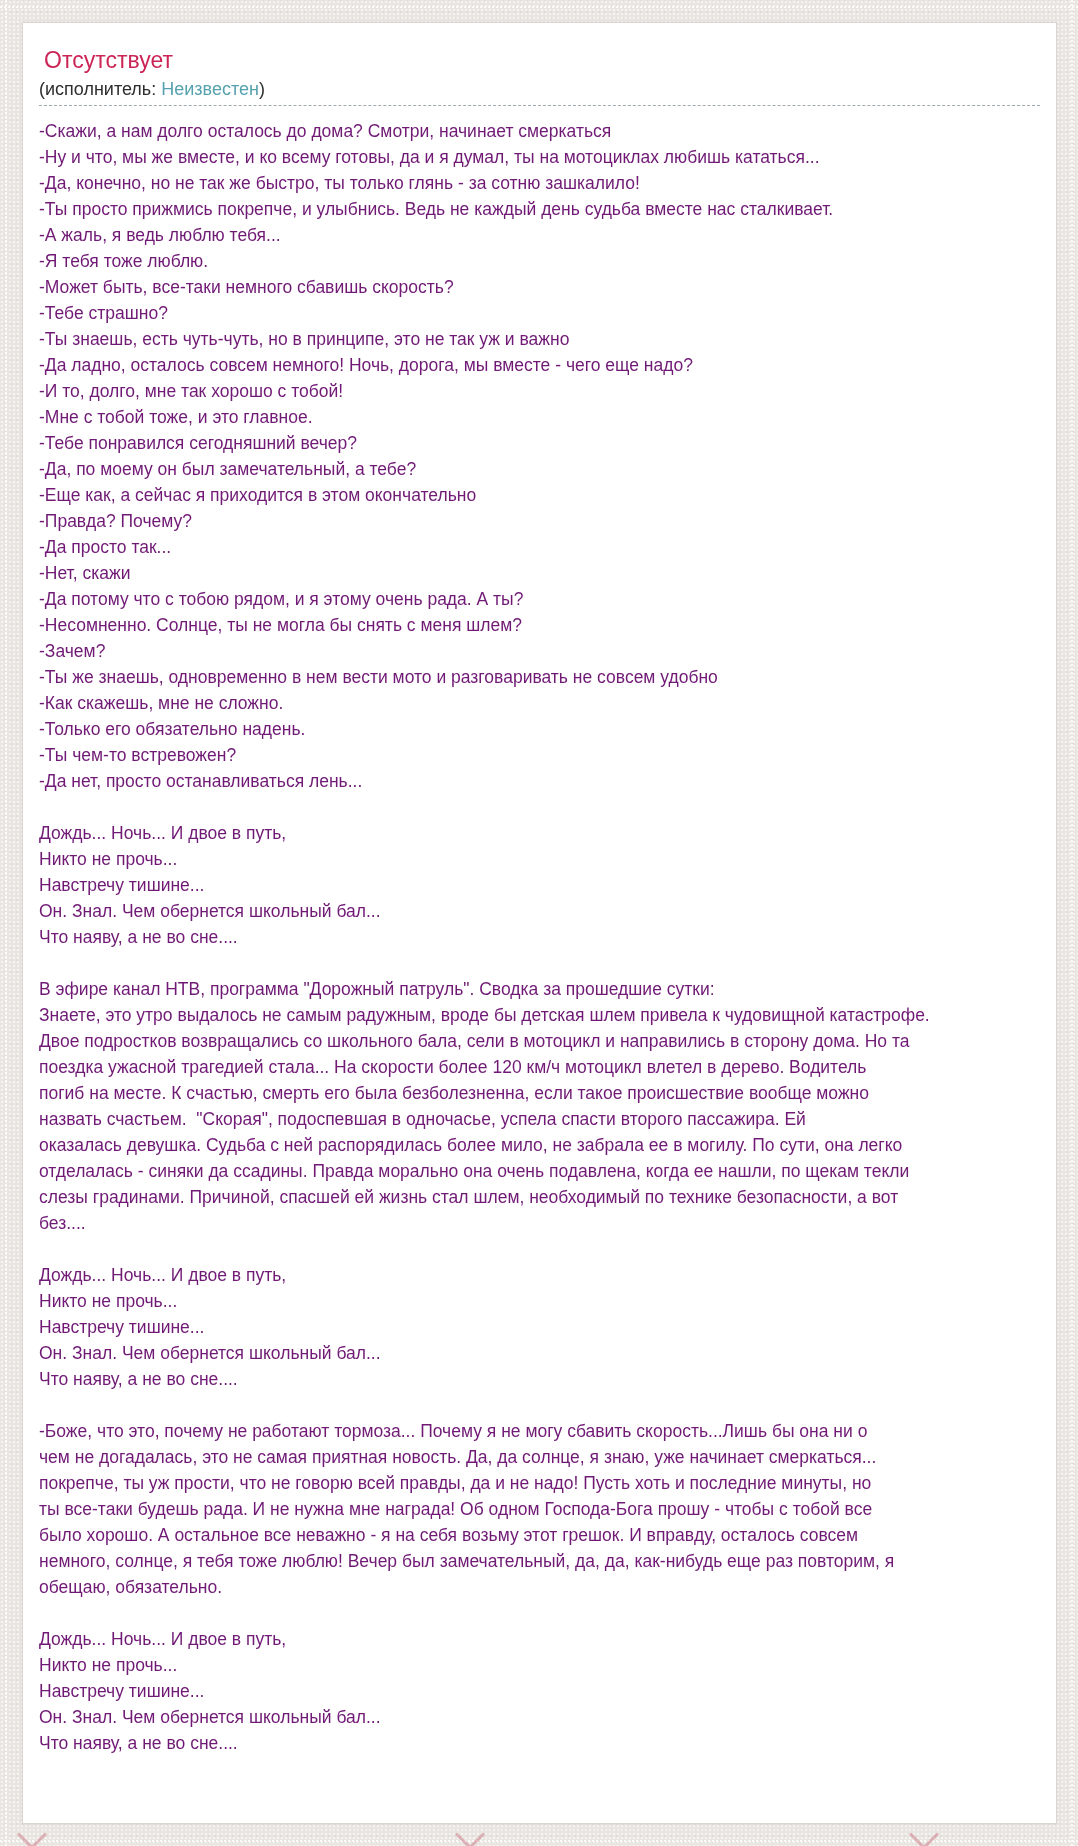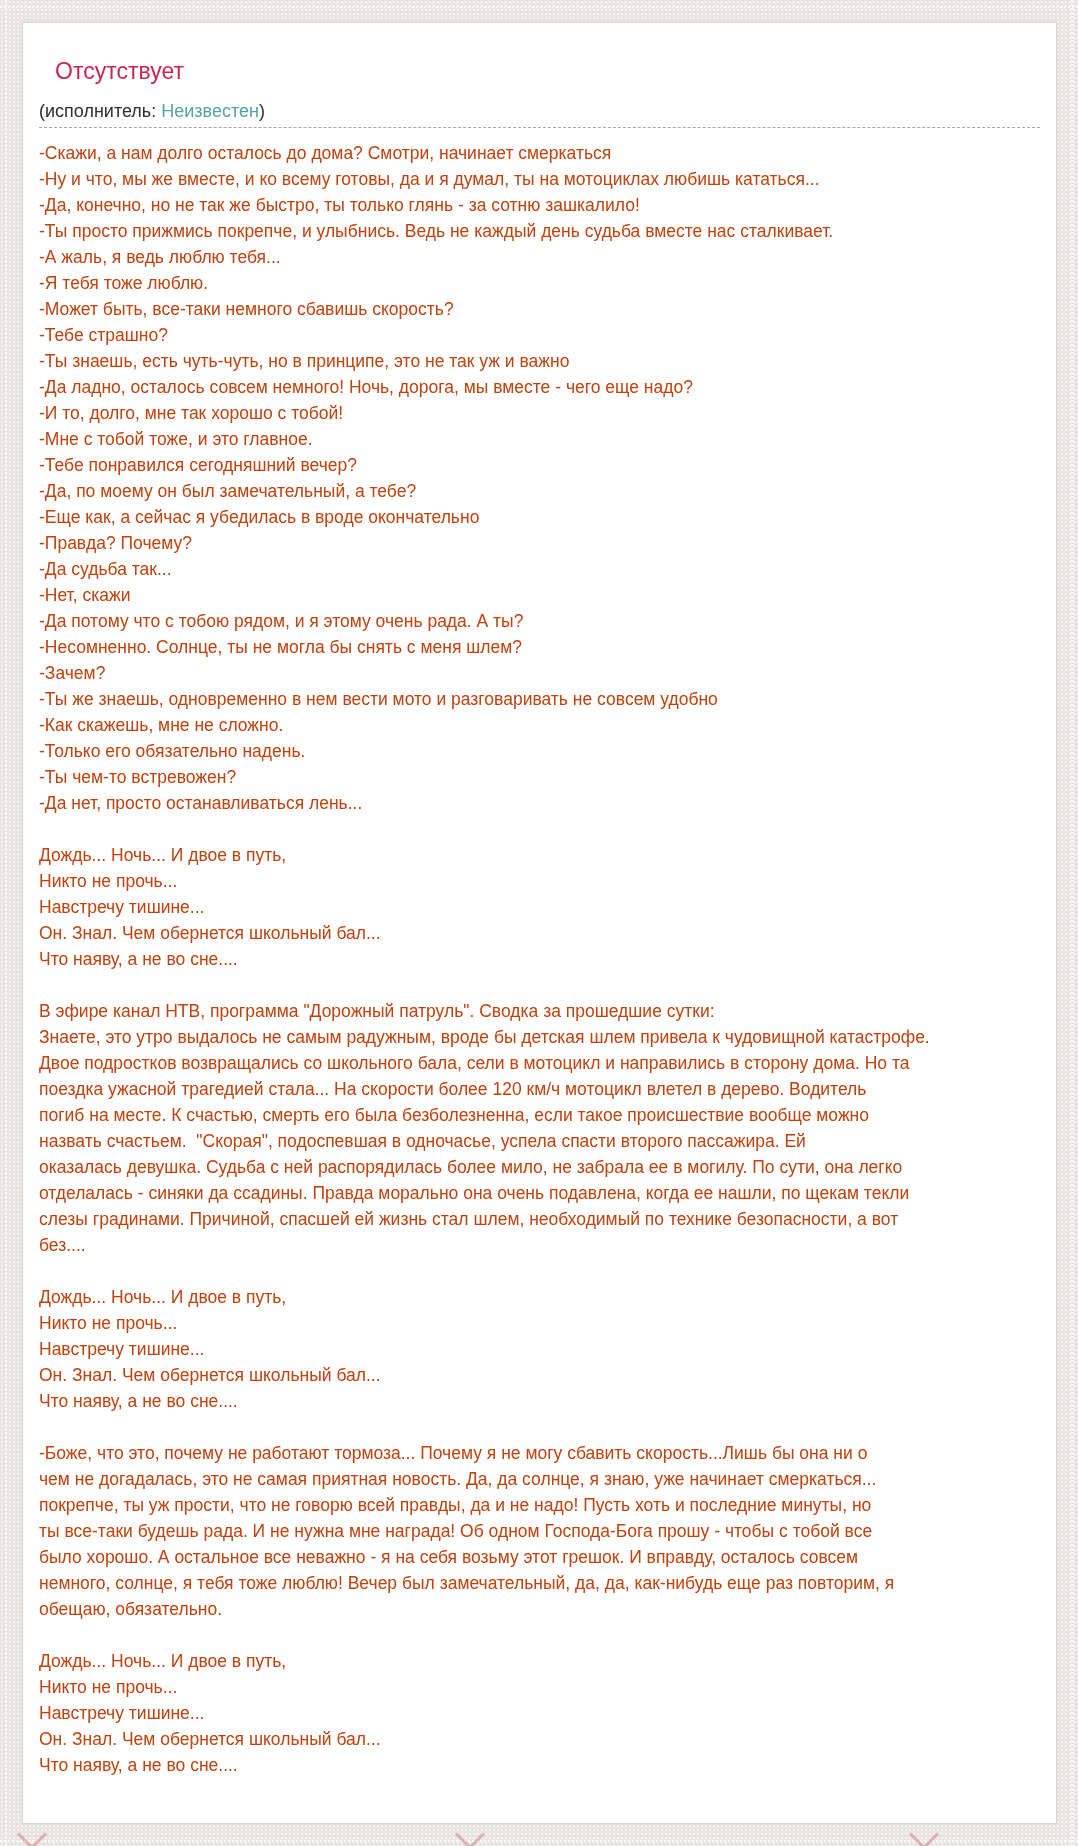--- a/index.html
+++ b/index.html
@@ -42,21 +42,21 @@
     top: 22px;
     width: 1001px;
     min-height: 1752px;
     background: #ffffff;
     border: 1px solid #d9d6d1;
     box-shadow: 0 0 3px rgba(0,0,0,0.07);
     padding: 18px 16px 30px 16px;
   }
 
   .song-title {
-    margin: 16px;
+    margin: 5px;
     font-size: 23px;
     line-height: 28px;
     font-weight: normal;
     color: var(--title-color, #cb2556);
   }
 
   .artist-line {
     font-size: 18px;
     line-height: 20px;
     color: #2e2e2e;
@@ -66,21 +66,21 @@
   .artist-link {
     color: var(--link-color, #55a1ad);
     text-decoration: none;
     cursor: pointer;
   }
 
   .lyrics {
     margin-top: 12px;
     font-size: 17.5px;
     line-height: 26px;
-    color: #c2410c;
+    color: #701a75;
   }
   .lyrics .block { margin: 0 0 26px 0; }
   .lyrics .block:last-child { margin-bottom: 0; }
   .lyrics .line { white-space: pre-wrap; }
 </style>
 </head>
 <body>
 
 <div class="seam top"></div>
 <div class="seam bottom"></div>
@@ -117,23 +117,23 @@
         <div class="line">-А жаль, я ведь люблю тебя...</div>
         <div class="line">-Я тебя тоже люблю.</div>
         <div class="line">-Может быть, все-таки немного сбавишь скорость?</div>
         <div class="line">-Тебе страшно?</div>
         <div class="line">-Ты знаешь, есть чуть-чуть, но в принципе, это не так уж и важно</div>
         <div class="line">-Да ладно, осталось совсем немного! Ночь, дорога, мы вместе - чего еще надо?</div>
         <div class="line">-И то, долго, мне так хорошо с тобой!</div>
         <div class="line">-Мне с тобой тоже, и это главное.</div>
         <div class="line">-Тебе понравился сегодняшний вечер?</div>
         <div class="line">-Да, по моему он был замечательный, а тебе?</div>
-        <div class="line">-Еще как, а сейчас я убедилась в вроде окончательно</div>
+        <div class="line">-Еще как, а сейчас я приходится в этом окончательно</div>
         <div class="line">-Правда? Почему?</div>
-        <div class="line">-Да судьба так...</div>
+        <div class="line">-Да просто так...</div>
         <div class="line">-Нет, скажи</div>
         <div class="line">-Да потому что с тобою рядом, и я этому очень рада. А ты?</div>
         <div class="line">-Несомненно. Солнце, ты не могла бы снять с меня шлем?</div>
         <div class="line">-Зачем?</div>
         <div class="line">-Ты же знаешь, одновременно в нем вести мото и разговаривать не совсем удобно</div>
         <div class="line">-Как скажешь, мне не сложно.</div>
         <div class="line">-Только его обязательно надень.</div>
         <div class="line">-Ты чем-то встревожен?</div>
         <div class="line">-Да нет, просто останавливаться лень...</div>
       </div>

